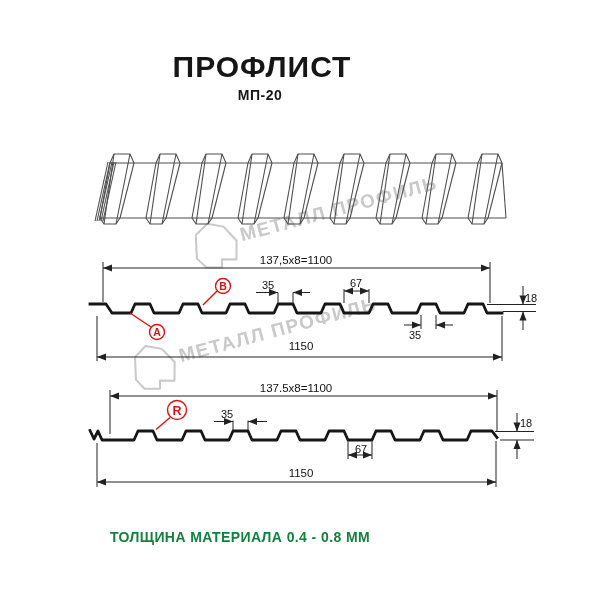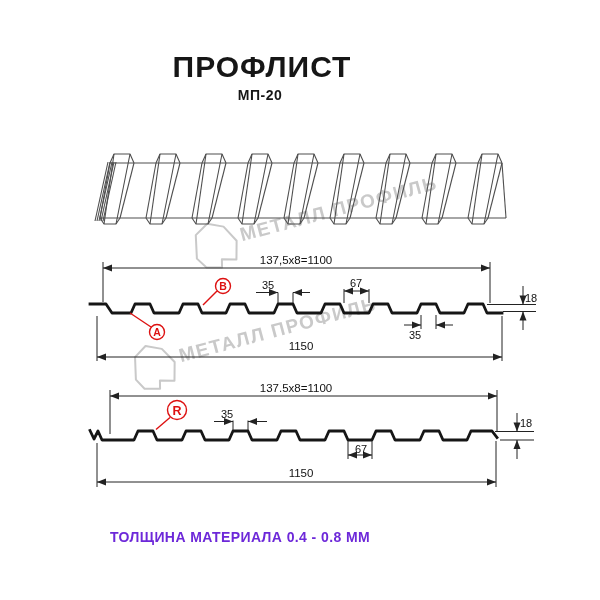--- a/index.html
+++ b/index.html
@@ -3,21 +3,21 @@
 <meta charset="utf-8">
 <style>
   html,body{margin:0;padding:0;background:#fff;}
   .canvas{position:relative;width:600px;height:600px;background:#fff;overflow:hidden;
           font-family:"Liberation Sans",sans-serif;}
   .title{position:absolute;top:50px;left:0;width:524px;text-align:center;
          font-size:30px;font-weight:700;letter-spacing:1px;color:#161616;}
   .subtitle{position:absolute;top:87px;left:0;width:520px;text-align:center;
             font-size:14px;font-weight:600;letter-spacing:.5px;color:#161616;}
   .footer{position:absolute;top:529px;left:0;width:480px;text-align:center;
-          font-size:14px;font-weight:600;letter-spacing:.4px;color:#6d28d9;}
+          font-size:14px;font-weight:600;letter-spacing:.4px;color:#15803d;}
   svg.draw{position:absolute;left:0;top:0;}
   .thick{stroke:#161616;stroke-width:2.8;fill:none;stroke-linejoin:round;stroke-linecap:square;}
   .thin{stroke:#222;stroke-width:1;fill:none;}
   .t3d{stroke:#4f4f4f;stroke-width:1.1;fill:none;stroke-linejoin:round;}
   .red{stroke:#dd1111;stroke-width:1.4;fill:none;}
   .dimtxt{font-size:11px;fill:#111;text-anchor:middle;}
   .dimtxt2{font-size:11.5px;fill:#111;text-anchor:middle;}
   .redtxt{fill:#dd1111;font-weight:700;font-size:10.5px;text-anchor:middle;}
   .redtxtR{fill:#dd1111;font-weight:700;font-size:12.5px;text-anchor:middle;}
   .wm{fill:#c9c9c9;font-weight:700;font-size:19px;letter-spacing:1.5px;}

